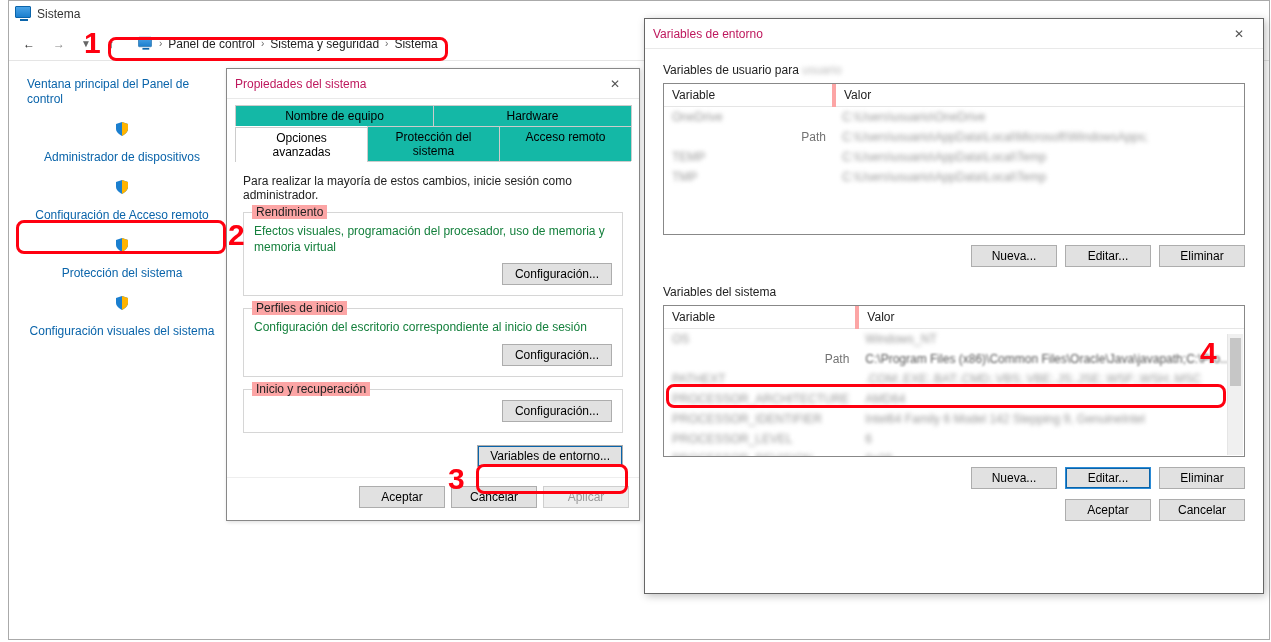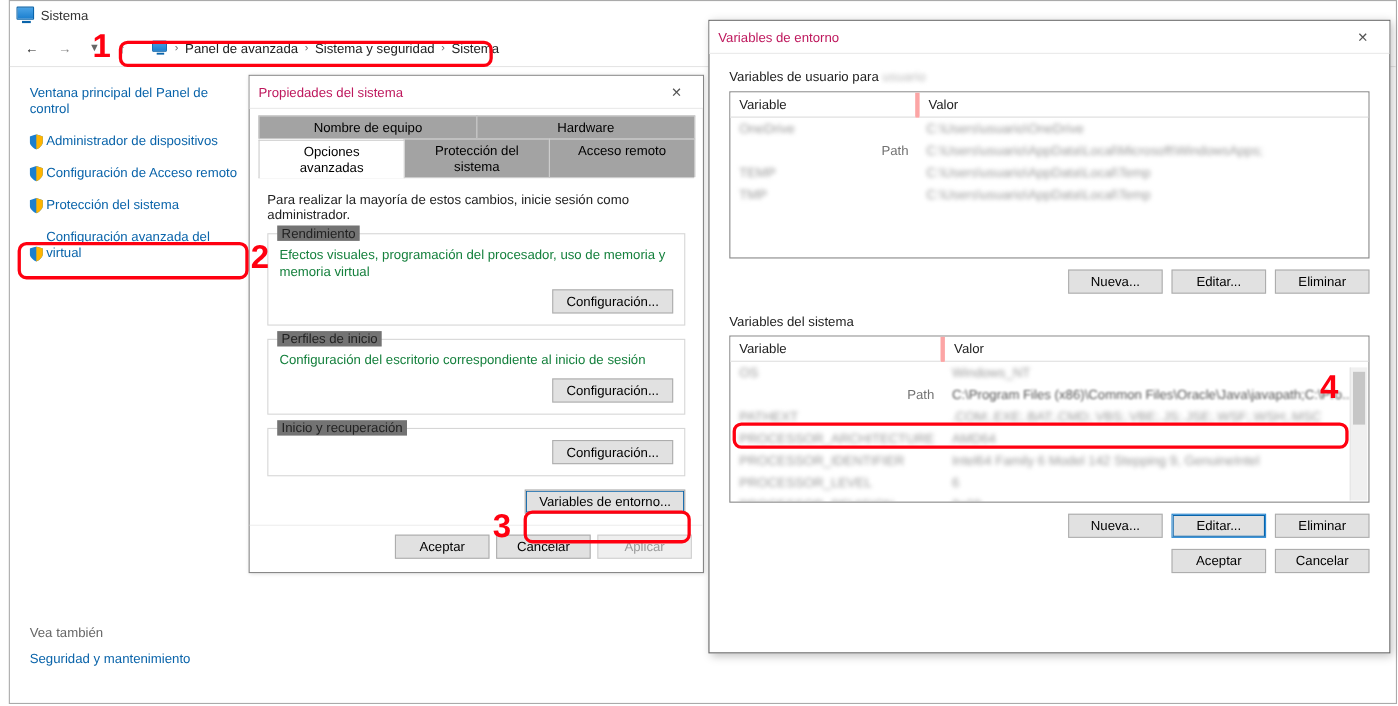--- a/index.html
+++ b/index.html
@@ -18,43 +18,43 @@
 .nav-arrow.enabled { color: #222; }
 .dropdown-chevron { font-size: 10px; color: #666; margin-left: 2px; }
 
 .breadcrumb-box { display: flex; align-items: center; gap: 6px; background: #fff; height: 24px; padding: 0 6px; }
 .breadcrumb-box .sep { color: #666; font-size: 10px; }
 .breadcrumb-box .bc { color: #222; }
 
 .system-body { display: flex; height: calc(100% - 60px); }
 .sidebar { width: 218px; padding: 16px 10px 0 18px; }
 .sidebar .link { color: #0a64aa; margin-bottom: 14px; cursor: pointer; line-height: 1.25; }
-.sidebar .link.withicon { display: flex; gap: 3px; align-items: flex-end; }
+.sidebar .link.withicon { display: flex; gap: 14px; align-items: center; flex-direction: column; }
 .shield-icon { display: inline-block; width: 12px; height: 14px; margin-top: 1px; }
 .shield-svg { width: 12px; height: 14px; }
 .sidebar .heading { color: #666; margin: 330px 0 10px 0; }
 
 .main-area { flex: 1; padding: 20px; color: #333; }
 
 
 .sysprop { position: absolute; left: 226px; top: 68px; width: 414px; background: #fff; border: 1px solid #888; box-shadow: 1px 1px 4px rgba(0,0,0,0.15); }
 .dlg-titlebar { height: 30px; display: flex; align-items: center; justify-content: space-between; padding: 0 8px; background: #fff; border-bottom: 1px solid #e9e9e9; }
 .dlg-titlebar .t { color: #be185d; }
 .dlg-close { width: 32px; height: 20px; display: flex; align-items: center; justify-content: center; color: #555; }
 .tabstrip { border-bottom: 1px solid #ccc; margin: 6px 8px 0 8px; }
 .tabrow { display: flex; }
-.tab { border: 1px solid #ccc; border-bottom: none; padding: 3px 10px; background: #a3a3a3; margin-right: -1px; flex: 1; text-align: center; cursor: pointer; }
+.tab { border: 1px solid #ccc; border-bottom: none; padding: 3px 10px; background: #14b8a6; margin-right: -1px; flex: 1; text-align: center; cursor: pointer; }
 .tab.active { background: #fff; position: relative; top: 1px; }
 .tabrow.top .tab { flex: 1; }
 
 .tab-body { padding: 12px 16px 10px 16px; }
 .info-line { margin-bottom: 10px; color: #222; }
 
 .groupbox { border: 1px solid #d6d6d6; margin-bottom: 12px; padding: 10px 10px 10px 10px; position: relative; }
-.groupbox .legend { position: absolute; top: -8px; left: 8px; background: #737373; padding: 0 4px; color: #222; }
+.groupbox .legend { position: absolute; top: -8px; left: 8px; background: #fca5a5; padding: 0 4px; color: #222; }
 .groupbox .desc { color: #15803d; margin-bottom: 8px; line-height: 1.35; }
 .groupbox .btn-row { text-align: right; }
 
 .win-btn { display: inline-block; background: #e1e1e1; border: 1px solid #adadad; padding: 3px 12px; min-width: 86px; text-align: center; cursor: pointer; }
 .win-btn.default { box-shadow: inset 0 0 0 1px #0a64aa; }
 .win-btn.disabled { color: #9a9a9a; border-color: #cfcfcf; background: #efefef; cursor: default; text-align: center; }
 
 .dlg-footer { padding: 8px 10px 12px 10px; text-align: right; border-top: 1px solid #eee; display: flex; justify-content: flex-end; gap: 6px; }
 
 
@@ -95,21 +95,21 @@
 
   <div class="toolbar">
     <span class="nav-arrow enabled">←</span>
     <span class="nav-arrow">→</span>
     <span class="dropdown-chevron">▼</span>
     <span class="nav-arrow enabled">↑</span>
 
     <div class="breadcrumb-box">
       <span class="icon"><span class="monitor-icon" style="transform:scale(0.85);"></span></span>
       <span class="sep">›</span>
-      <span class="bc">Panel de avanzada</span>
+      <span class="bc">Panel de control</span>
       <span class="sep">›</span>
       <span class="bc">Sistema y seguridad</span>
       <span class="sep">›</span>
       <span class="bc">Sistema</span>
     </div>
   </div>
 
   <div class="system-body">
     <div class="sidebar">
       <div class="link">Ventana principal del Panel de control</div>
@@ -141,21 +141,21 @@
         </span>
         <span>Protección del sistema</span>
       </div>
       <div class="link withicon">
         <span class="shield-icon">
           <svg class="shield-svg" viewBox="0 0 12 14">
               <path d="M6 0 L12 2 V7 C12 11 6 14 6 14 C6 14 0 11 0 7 V2 Z" fill="#1b7fcf"></path>
               <path d="M6 0 L12 2 V7 C12 11 6 14 6 14 Z" fill="#ffb400"></path>
             </svg>
         </span>
-        <span>Configuración avanzada del virtual</span>
+        <span>Configuración visuales del sistema</span>
       </div>
 
       <div class="heading">Vea también</div>
       <div class="link">Seguridad y mantenimiento</div>
     </div>
 
     <div class="main-area"></div>
   </div>
 </div>
 

